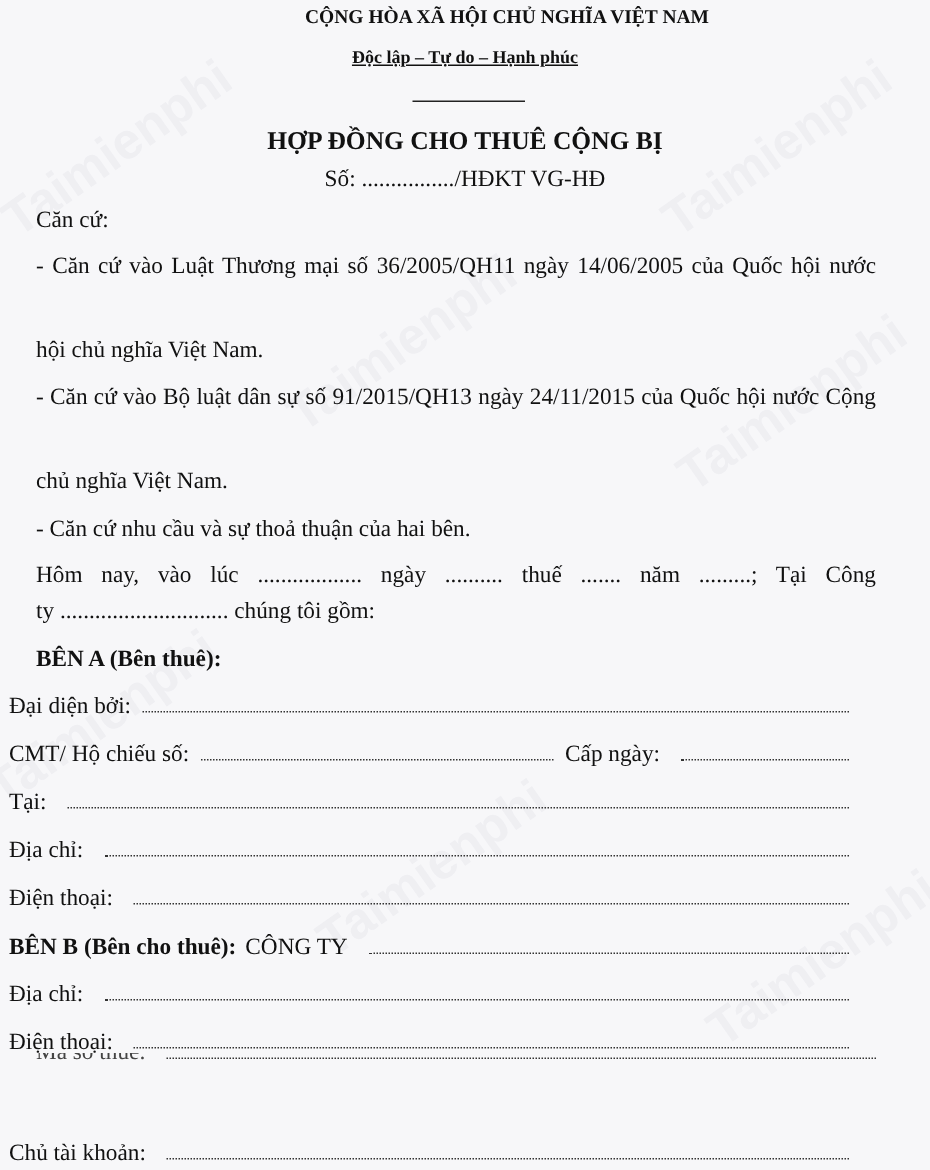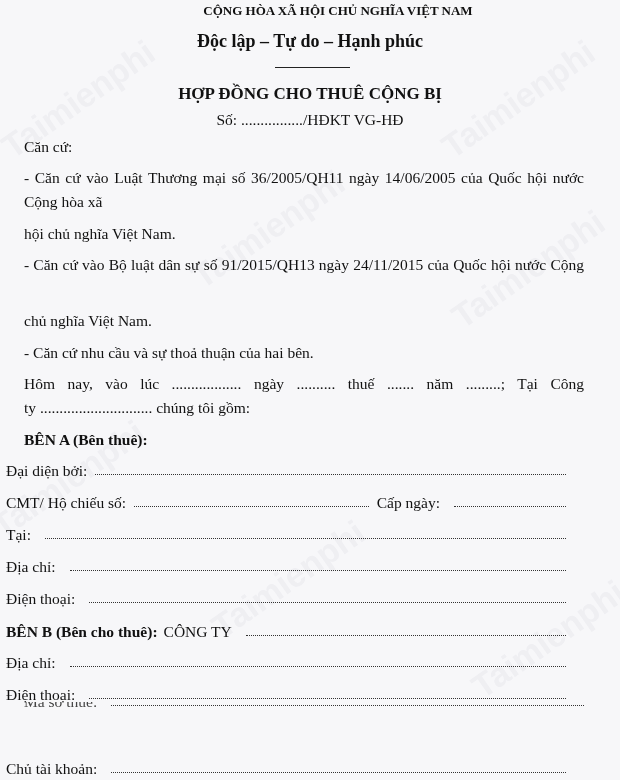--- a/index.html
+++ b/index.html
@@ -31,21 +31,21 @@
     }
     .line {
       position: absolute;
       left: 24px;
       width: 560px;
       font-size: 15.5px;
       white-space: nowrap;
     }
     .bold { font-weight: bold; }
     .title1 { top: 3px; font-size: 13px; font-weight: bold; padding-left: 28px; }
-    .title2 { top: 31px; font-size: 18px; font-weight: bold; }
+    .title2 { top: 31px; font-size: 12px; font-weight: bold; text-decoration: underline; }
     .divider {
       position: absolute;
       top: 67px;
       left: 275px;
       width: 75px;
       border-top: 1px solid #222;
     }
     .title3 { top: 84px; font-size: 17px; font-weight: bold; }
     .title4 { top: 111px; font-size: 15.5px; }
 
@@ -130,21 +130,20 @@
 
   <div class="center title1">CỘNG HÒA XÃ HỘI CHỦ NGHĨA VIỆT NAM</div>
   <div class="center title2">Độc lập – Tự do – Hạnh phúc</div>
   <div class="divider"></div>
   <div class="center title3">HỢP ĐỒNG CHO THUÊ CỘNG BỊ</div>
   <div class="center title4">Số: ................/HĐKT VG-HĐ</div>
 
   <div class="line" style="top:138px;">Căn cứ:</div>
 
   <div class="line just" style="top:169px;">- Căn cứ vào Luật Thương mại số 36/2005/QH11 ngày 14/06/2005 của Quốc hội nước</div>
-  <div class="line" style="top:193px;">Cộng hòa xã</div>
   <div class="line" style="top:225px;">hội chủ nghĩa Việt Nam.</div>
 
   <div class="line just" style="top:256px;">- Căn cứ vào Bộ luật dân sự số 91/2015/QH13 ngày 24/11/2015 của Quốc hội nước Cộng</div>
   <div class="line" style="top:312px;">chủ nghĩa Việt Nam.</div>
 
   <div class="line" style="top:344px;">- Căn cứ nhu cầu và sự thoả thuận của hai bên.</div>
 
   <div class="line just" style="top:375px;">Hôm nay, vào lúc .................. ngày .......... thuế ....... năm .........; Tại Công</div>
   <div class="line" style="top:399px;">ty ............................. chúng tôi gồm:</div>
 

